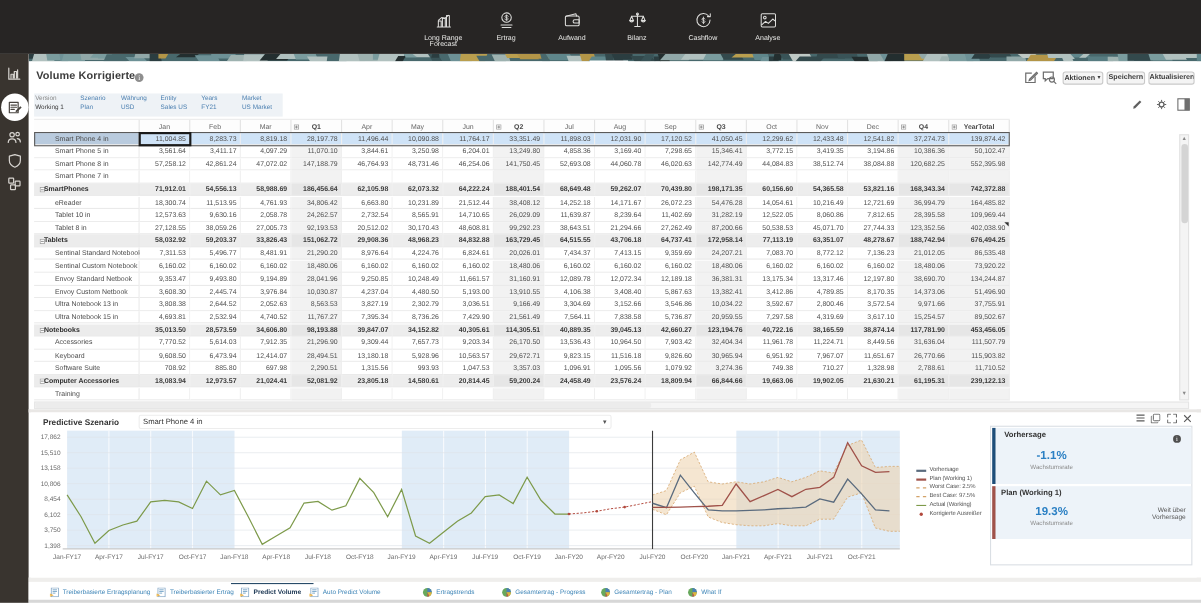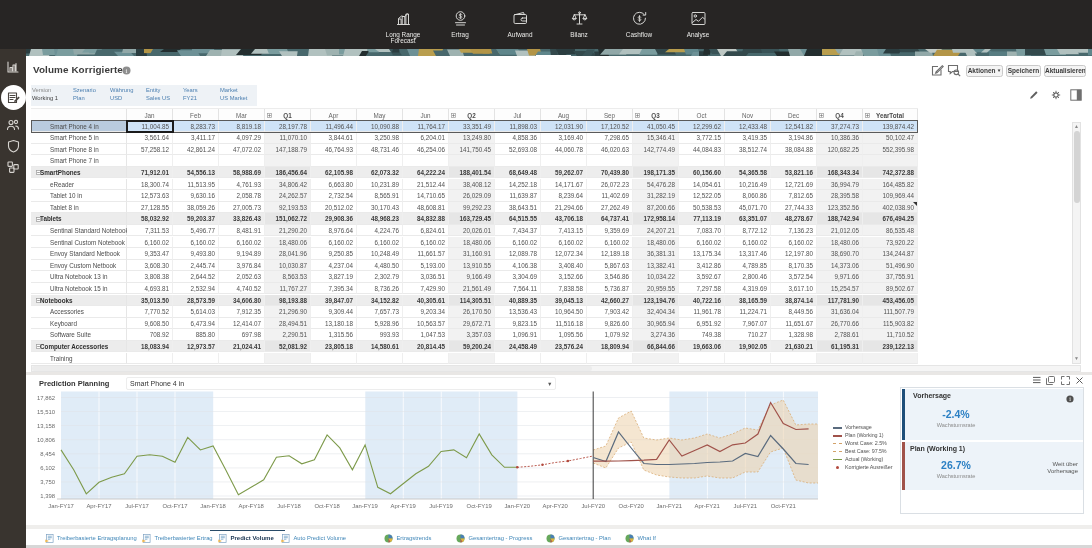--- a/index.html
+++ b/index.html
@@ -756,21 +756,21 @@
 <div class="abs" style="left:31px;top:120.0px;width:887px;height:12.6px;border:1px solid #5a5a5a;pointer-events:none;"></div>
 <div class="abs" style="left:126px;top:119.5px;width:48px;height:13.6px;border:2px solid #1b1b1b;pointer-events:none;"></div>
 <div class="abs" style="left:913px;top:202px;width:0;height:0;border-left:4px solid transparent;border-top:4px solid #333;"></div>
 <div class="abs" style="left:1072px;top:122px;width:9px;height:242px;background:#f4f4f4;border:1px solid #e2e2e2;"></div>
 <div class="abs" style="left:1073.5px;top:123px;width:6px;height:6px;font-size:5px;color:#888;text-align:center;line-height:6px;">▲</div>
 <div class="abs" style="left:1073.5px;top:355px;width:6px;height:6px;font-size:5px;color:#888;text-align:center;line-height:6px;">▼</div>
 <div class="abs" style="left:1073.5px;top:131px;width:6px;height:72px;background:#d4d4d4;border-radius:3px;"></div>
 <div class="abs" style="left:31px;top:365px;width:1050px;height:7px;background:#f5f5f5;border:1px solid #e5e5e5;"></div>
 <div class="abs" style="left:32px;top:366.2px;width:560px;height:4.6px;background:#ececec;border-radius:2px;"></div>
 <div class="abs" style="left:28px;top:375px;width:1060px;height:149.5px;background:#fff;"></div>
-<div class="abs" style="left:39px;top:379px;width:120px;height:10px;font-size:7.5px;font-weight:bold;color:#333;">Prediction Planning</div>
+<div class="abs" style="left:39px;top:379px;width:120px;height:10px;font-size:7.5px;font-weight:bold;color:#333;">Predictive Szenario</div>
 <div class="abs" style="left:126px;top:377px;width:430px;height:13px;border:1px solid #ededed;border-radius:2px;"></div>
 <div class="abs" style="left:130px;top:379.5px;width:200px;height:9px;font-size:7px;color:#333;">Smart Phone 4 in</div>
 <div class="abs" style="left:547px;top:380.5px;width:8px;height:8px;font-size:5.5px;color:#555;">▼</div>
 <div class="abs" style="left:1032px;top:376px;width:9px;height:8px;">
       <svg width="8" height="8" viewBox="0 0 8 8">
         <g stroke="#5a5a5a" stroke-width="1">
           <path d="M0 1.4h7.5M0 4h7.5M0 6.6h7.5"></path>
         </g>
       </svg>
     </div>
@@ -874,25 +874,25 @@
     </div>
 <div class="abs" style="left:900px;top:387px;width:184px;height:126.5px;background:#fff;border:1px solid #dadfe4;"></div>
 <div class="abs" style="left:901.5px;top:388.5px;width:181px;height:51.5px;background:#edf3f9;border-left:3px solid #1e4e79;"></div>
 <div class="abs" style="left:913px;top:391.5px;width:100px;height:9px;font-size:7px;font-weight:bold;color:#333;">Vorhersage</div>
 <div class="abs" style="left:1066px;top:395px;width:8px;height:8px;">
       <svg width="8" height="8" viewBox="0 0 8 8">
         <circle cx="4" cy="4" r="3.6" fill="#4f4f4f"></circle>
         <text x="4" y="6.3" font-size="6" fill="#fff" text-anchor="middle" font-family="Liberation Serif">i</text>
       </svg>
     </div>
-<div class="abs" style="left:906px;top:408px;width:100px;height:13px;font-size:10.5px;font-weight:bold;color:#2c80c4;text-align:center;">-2.4%</div>
+<div class="abs" style="left:906px;top:408px;width:100px;height:13px;font-size:10.5px;font-weight:bold;color:#2c80c4;text-align:center;">-1.1%</div>
 <div class="abs" style="left:906px;top:421.5px;width:100px;height:7px;font-size:5.6px;color:#8a8a8a;text-align:center;">Wachstumsrate</div>
 <div class="abs" style="left:901.5px;top:441.5px;width:181px;height:48.5px;background:#edf3f9;border-left:3px solid #a0524a;"></div>
 <div class="abs" style="left:910px;top:444.5px;width:120px;height:9px;font-size:7px;font-weight:bold;color:#333;">Plan (Working 1)</div>
-<div class="abs" style="left:906px;top:459px;width:100px;height:13px;font-size:10.5px;font-weight:bold;color:#2c80c4;text-align:center;">26.7%</div>
+<div class="abs" style="left:906px;top:459px;width:100px;height:13px;font-size:10.5px;font-weight:bold;color:#2c80c4;text-align:center;">19.3%</div>
 <div class="abs" style="left:906px;top:472.5px;width:100px;height:7px;font-size:5.6px;color:#8a8a8a;text-align:center;">Wachstumsrate</div>
 <div class="abs" style="left:1028px;top:460.5px;width:50px;height:16px;font-size:6px;color:#555;text-align:right;line-height:7px;">Weit über<br>Vorhersage</div>
 <div class="abs" style="left:26px;top:529px;width:1066px;height:16px;background:#fff;"></div>
 <div class="abs" style="left:44.5px;top:533.5px;height:10px;color:#4187b8;font-size:5.8px;white-space:nowrap;"><svg width="9" height="9" viewBox="0 0 9 9" style="display:inline-block;vertical-align:-1.5px;">
         <rect x="1.6" y=".5" width="6.5" height="8" fill="#fff" stroke="#7fa3c4" stroke-width=".7"></rect>
         <path d="M2.8 2.2h4M2.8 3.7h4M2.8 5.2h2.6" stroke="#5b93bd" stroke-width=".7"></path>
         <path d="M.4 5.6l3.4 1.5L.4 8.6z" fill="#e8a93b"></path>
         <path d="M.4 6.3l2 .8-2 .8z" fill="#f6d37f"></path>
       </svg><span style="margin-left:3.5px;vertical-align:1px;">Treiberbasierte Ertragsplanung</span></div>
 <div class="abs" style="left:142px;top:533.5px;height:10px;color:#4187b8;font-size:5.8px;white-space:nowrap;"><svg width="9" height="9" viewBox="0 0 9 9" style="display:inline-block;vertical-align:-1.5px;">

